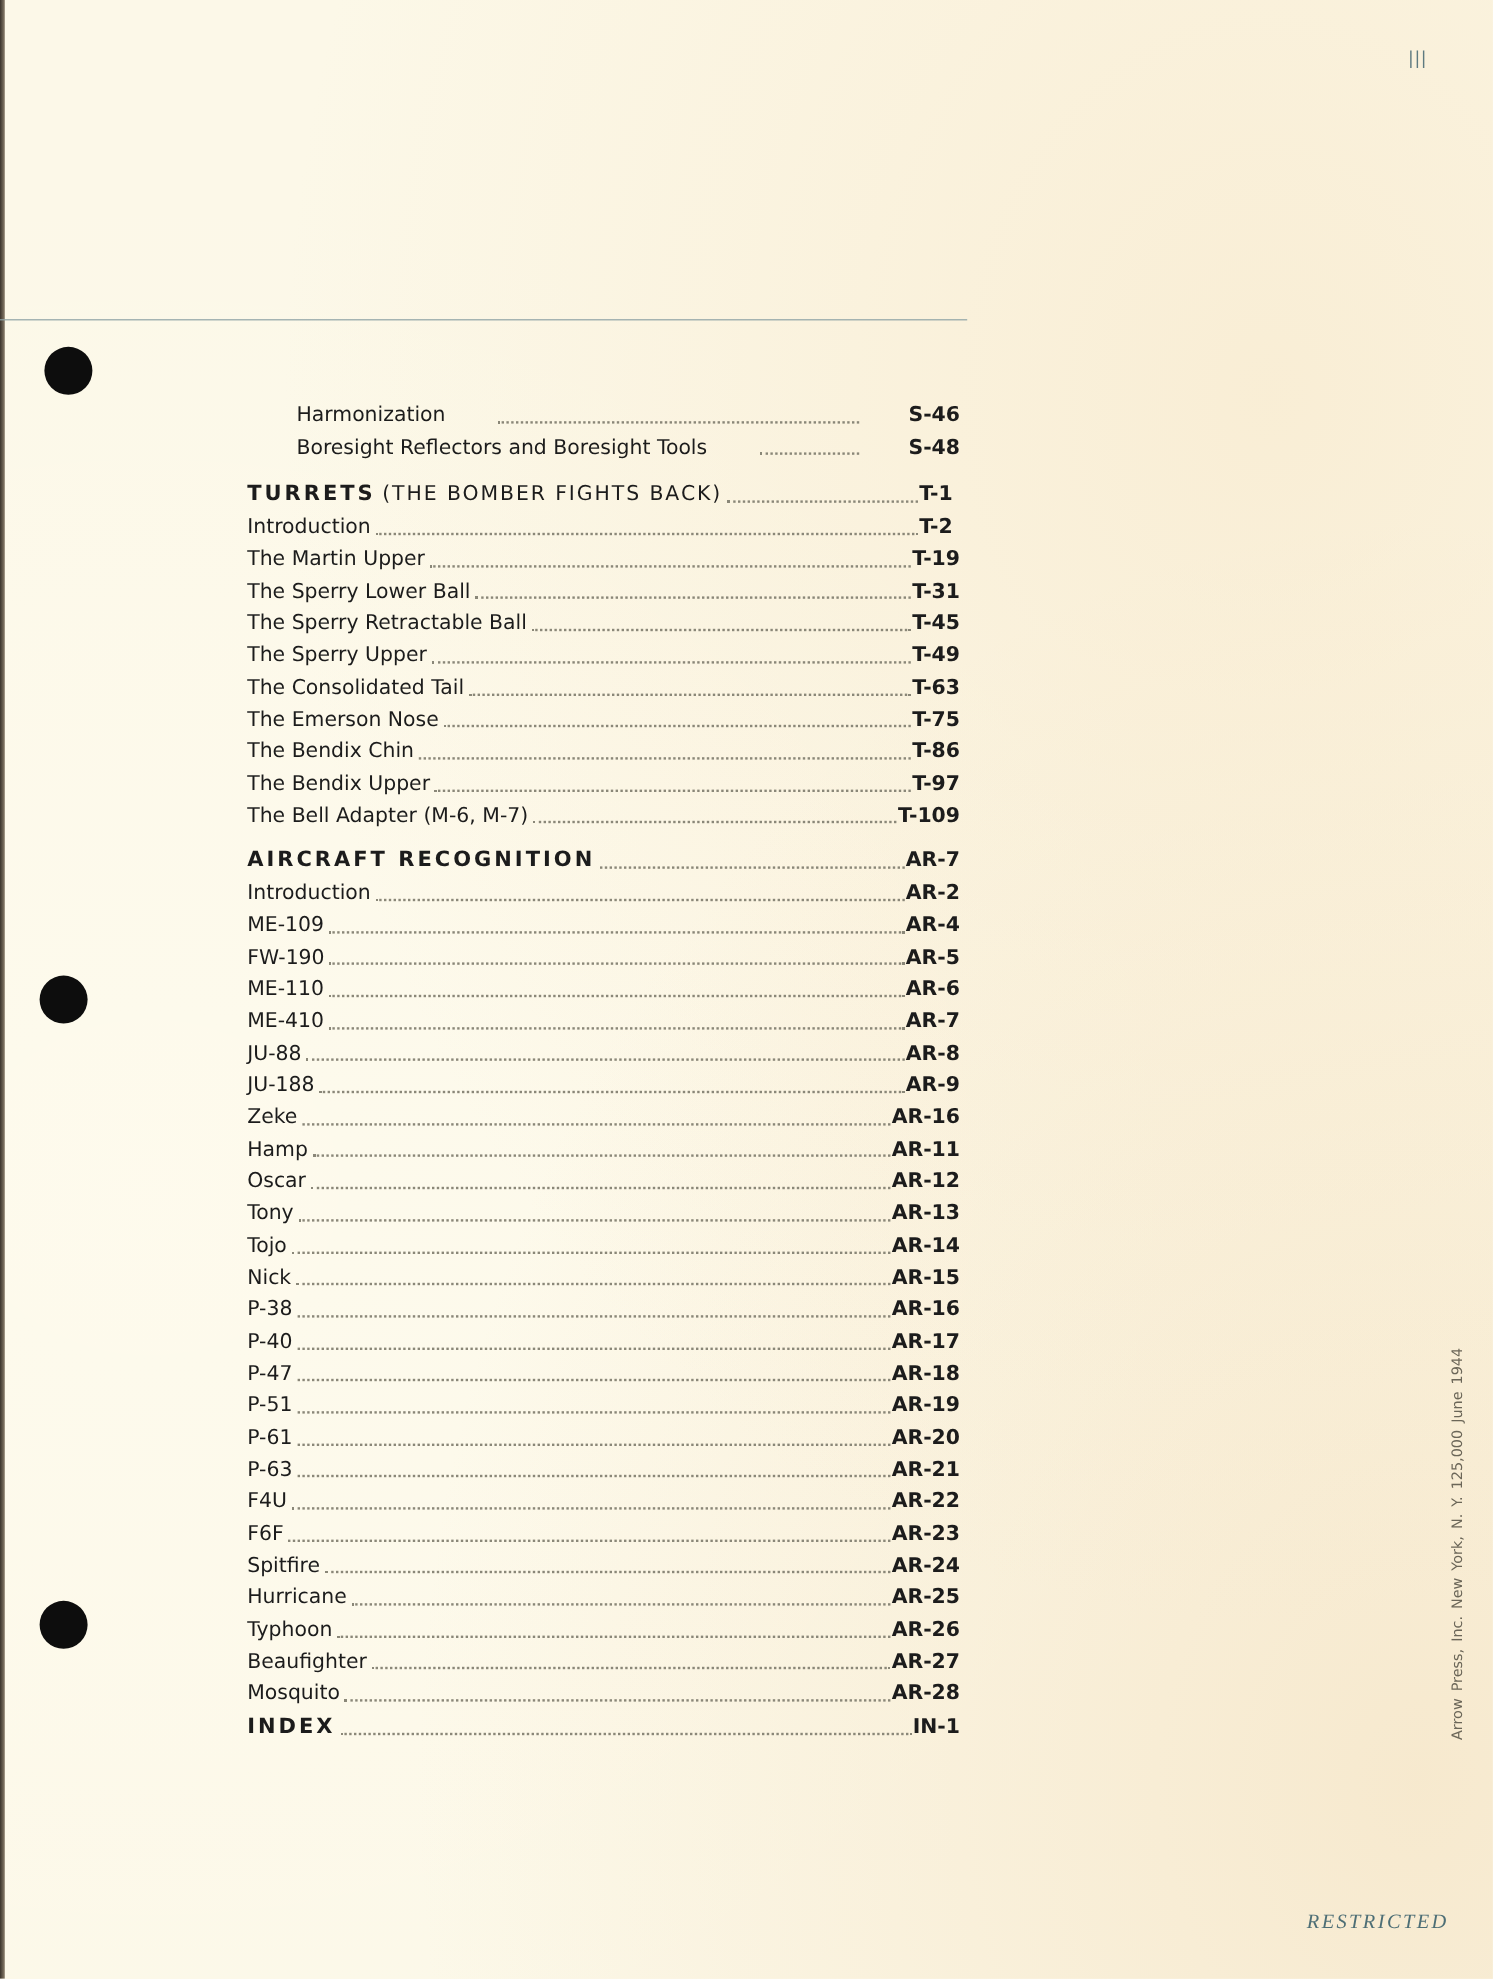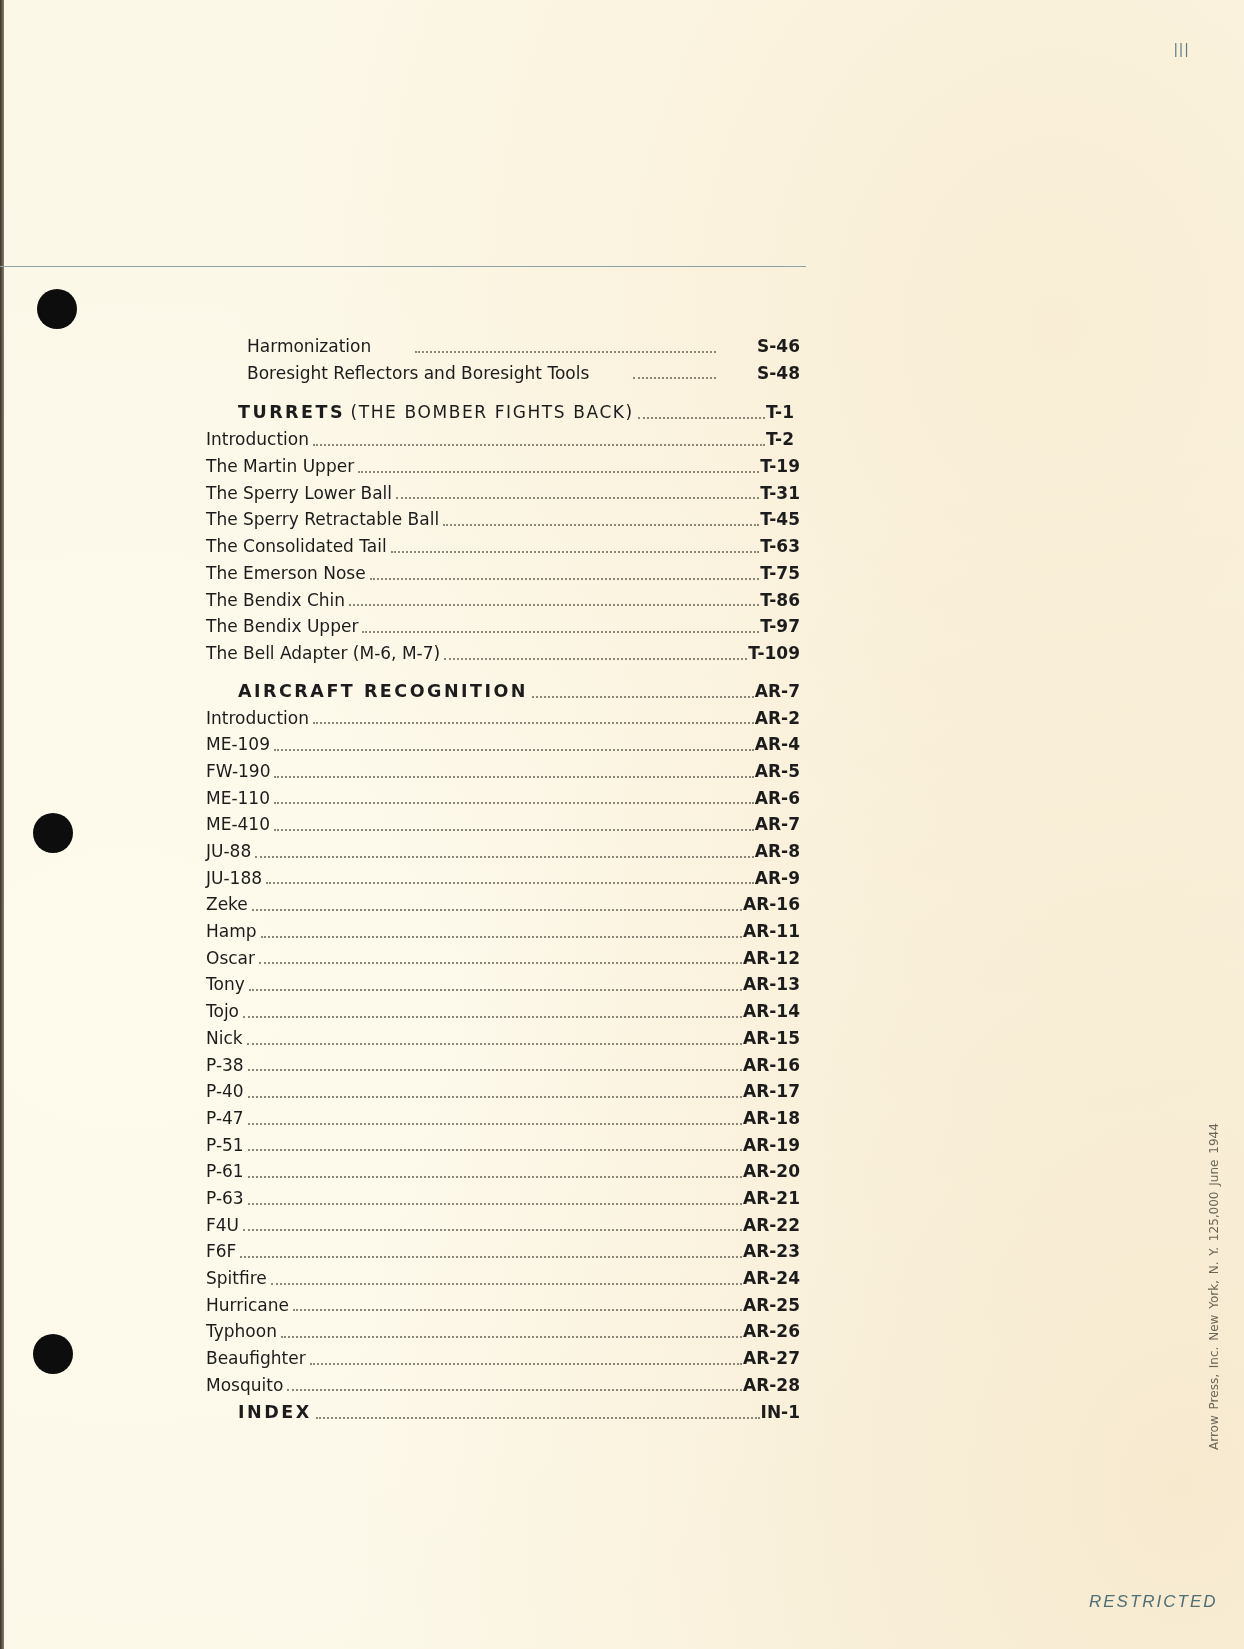--- a/index.html
+++ b/index.html
@@ -31,40 +31,40 @@
       color: #5e7a80; transform: scaleX(0.6); transform-origin: left top;
     }
     .imprint {
       position: absolute; left: 1207px; top: 1450px;
       transform: rotate(-90deg); transform-origin: left top;
       font-family: "DejaVu Sans", sans-serif; font-size: 12px; color: #6b6658;
       white-space: nowrap; word-spacing: 2px;
     }
     .restricted {
       position: absolute; left: 1089px; top: 1592px;
-      font-family: Liberation Sans, sans-serif; font-size: 17px; font-style: italic;
+      font-family: Liberation Serif, serif; font-size: 17px; font-style: italic;
       letter-spacing: 2px; color: #4d6e75;
     }
     .toc {
       position: absolute; left: 206px; top: 333px; width: 594px;
     }
     .row {
       display: flex; align-items: baseline; height: 26.7px;
       font-size: 17px; line-height: 26.7px; white-space: nowrap;
     }
     .row.indent { padding-left: 41px; gap: 40px; }
     .row .title { flex: 0 0 auto; padding-right: 4px; }
     .row .dots {
       flex: 1 1 auto; height: 1px; align-self: flex-end; margin-bottom: 7px;
       border-bottom: 2px dotted #8a8778;
     }
     .row .page { flex: 0 0 auto; padding-left: 1px; min-width: 34px; font-weight: bold; }
     .row.heading { height: 28px; line-height: 28px; font-size: 17px; }
     .row.heading .bold {
-      font-weight: bold; letter-spacing: 2.5px; font-size: 17.5px; margin-left: 32px;
+      font-weight: bold; letter-spacing: 2.5px; font-size: 17.5px;
     }
     .row.heading .sub { letter-spacing: 1.6px; margin-top: 44px; }
     .gap-s { height: 12px; }
     .gap-m { height: 10px; }
   </style>
 </head>
 <body>
 
 <div class="left-edge"></div>
 <div class="hole" style="left:37px; top:289px;"></div>
@@ -112,20 +112,25 @@
         <span class="title">The Sperry Lower Ball</span>
         <span class="dots"></span>
         <span class="page">T-31</span>
       </div>
       <div class="row">
         <span class="title">The Sperry Retractable Ball</span>
         <span class="dots"></span>
         <span class="page">T-45</span>
       </div>
       <div class="row">
+        <span class="title">The Sperry Upper</span>
+        <span class="dots"></span>
+        <span class="page">T-49</span>
+      </div>
+      <div class="row">
         <span class="title">The Consolidated Tail</span>
         <span class="dots"></span>
         <span class="page">T-63</span>
       </div>
       <div class="row">
         <span class="title">The Emerson Nose</span>
         <span class="dots"></span>
         <span class="page">T-75</span>
       </div>
       <div class="row">

